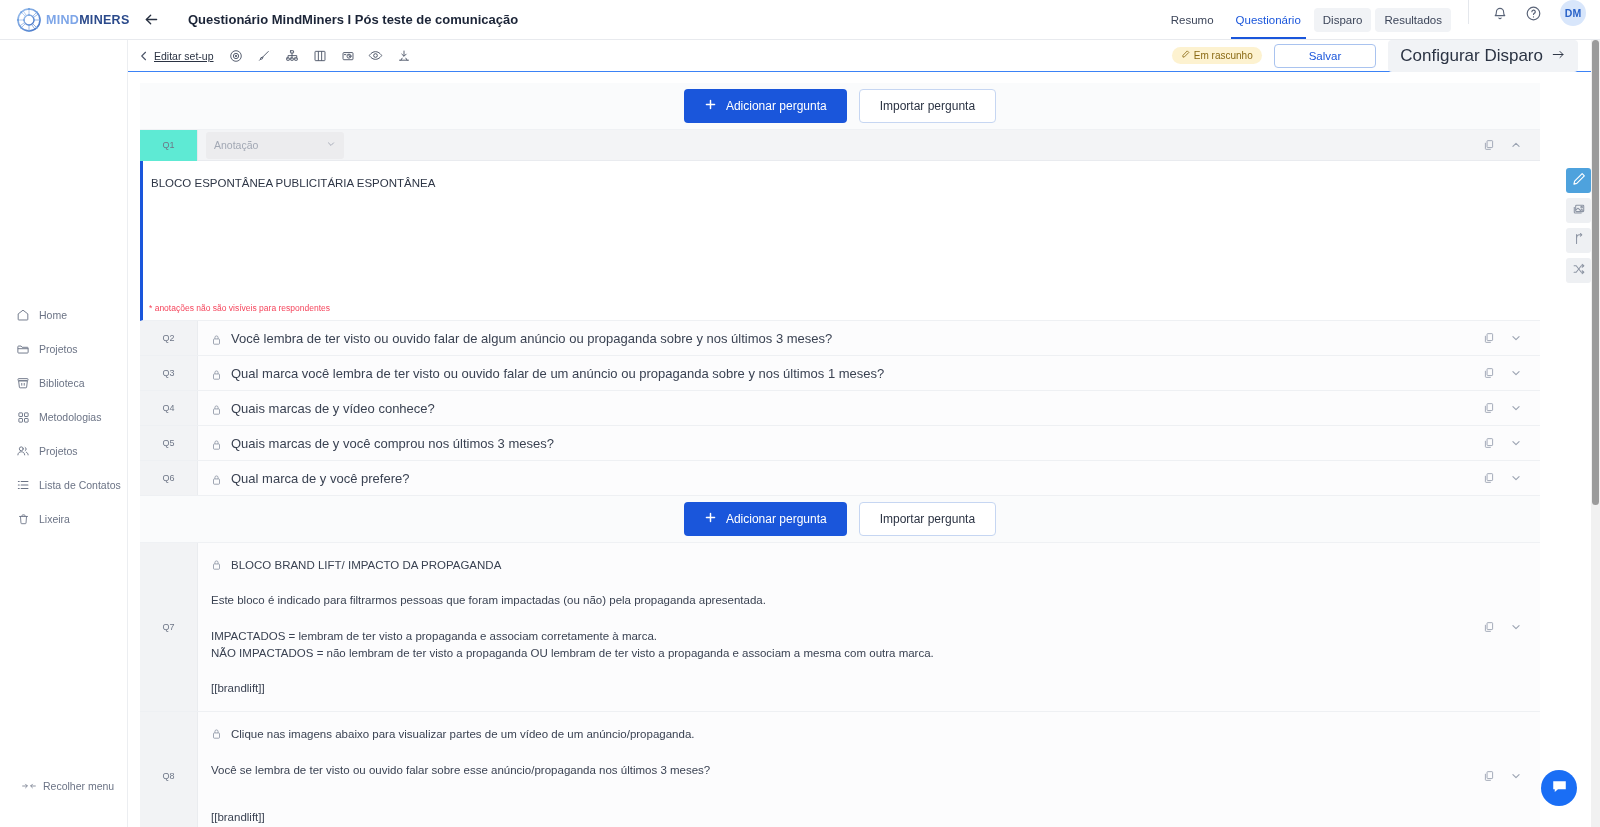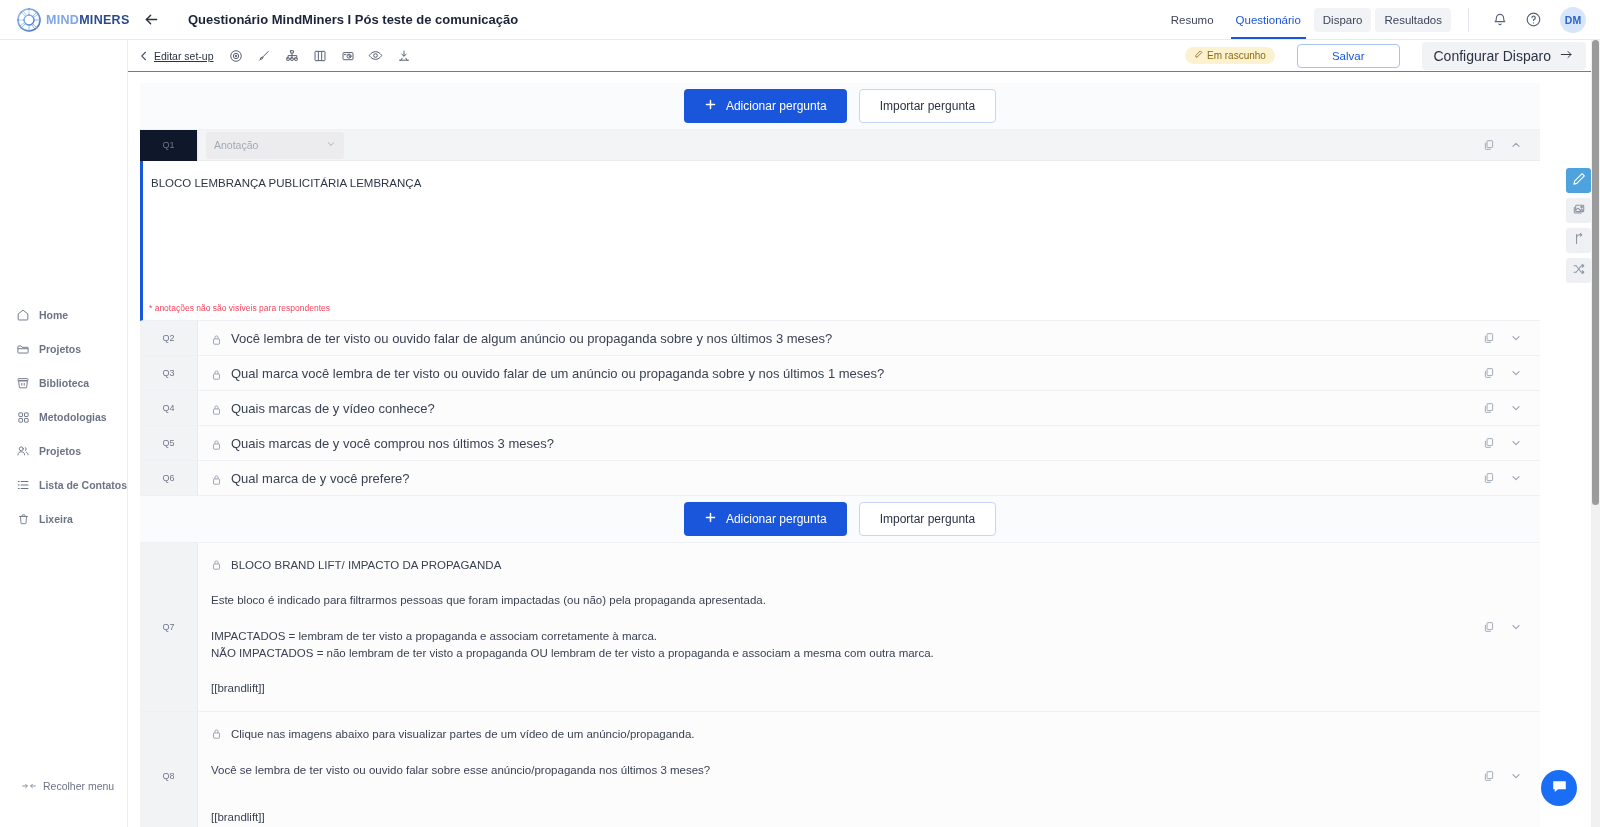--- a/index.html
+++ b/index.html
@@ -31,21 +31,21 @@
   .back-arrow {
     margin-left: 12px; width: 22px; height: 22px;
     display: flex; align-items: center; justify-content: center;
     color: #283142; cursor: pointer;
   }
   .doc-title {
     margin-left: 26px; font-size: 13px; font-weight: 700; color: #1b2437;
     white-space: nowrap;
   }
   .top-right {
-    margin-left: auto; display: flex; align-items: center; height: 40px;
+    margin-left: auto; display: flex; align-items: flex-start; height: 40px;
     padding-right: 14px; gap: 5px;
   }
   .nav-tabs { display: flex; align-items: center; height: 40px; gap: 4px; }
   .nav-tab {
     font-size: 11.5px; color: #3c4559; padding: 6px 9px; border-radius: 4px;
     cursor: pointer; height: 39px; display: flex; align-items: center;
     position: relative; background: transparent;
   }
   .nav-tab.boxed { background: #f1f3f6; height: 24px; border-radius: 4px; }
   .nav-tab.active { color: #1a56db; font-weight: 400; }
@@ -72,48 +72,48 @@
     display: flex; align-items: center; padding-left: 6px;
     z-index: 30;
   }
   .sb-back { width: 20px; height: 20px; display:flex; align-items:center; justify-content:center; color:#4b5468; cursor:pointer;}
   .sb-link {
     font-size: 10.5px; color: #2b3343; text-decoration: underline;
     cursor: pointer; margin-right: 12px; white-space: nowrap;
   }
   .sb-icons { display: flex; align-items: center; gap: 8px; }
   .sb-ic { width: 20px; height: 20px; display:flex; align-items:center; justify-content:center; color:#4d5668; cursor:pointer; }
-  .subbar-right { margin-left: auto; display: flex; align-items: center; gap: 22px; padding-right: 14px; }
+  .subbar-right { margin-left: auto; display: flex; align-items: center; gap: 12px; padding-right: 22px; }
   .badge-draft {
     background: #fdf2d0; color: #8a6a14; font-size: 10px;
     padding: 3px 9px; border-radius: 11px; display: flex;
     align-items: center; gap: 4px; white-space: nowrap;
   }
   .btn-save {
     border: 1px solid #a9c3ef; color: #1a56db; background: #fff;
     font-size: 11.5px; padding: 5px 34px; border-radius: 4px; cursor: pointer;
   }
   .btn-config {
-    background: #f1f3f6; color: #2b3343; font-size: 14px;
+    background: #f1f3f6; color: #2b3343; font-size: 17px;
     padding: 6px 12px; border-radius: 4px; cursor: pointer;
     display: flex; align-items: center; gap: 8px; white-space: nowrap;
   }
 
   
   .sidebar {
     position: absolute; top: 40px; left: 0; width: 128px; height: 787px;
     background: #ffffff; border-right: 1px solid #eceef1;
     z-index: 35;
   }
   .side-list { position: absolute; top: 258px; left: 0; width: 128px; }
   .side-item {
     display: flex; align-items: center; gap: 9px;
     height: 34px; padding-left: 16px; cursor: pointer; color: #6b7385;
   }
-  .side-item .si-label { font-size: 10.5px; color: #6b7385; white-space: nowrap; font-weight: bold; }
+  .side-item .si-label { font-size: 10.5px; color: #6b7385; white-space: nowrap; }
   .side-ic { width: 14px; height: 14px; display:flex; align-items:center; justify-content:center; }
   .collapse-row {
     position: absolute; bottom: 34px; left: 0; width: 128px;
     display: flex; align-items: center; gap: 7px; padding-left: 22px;
     cursor: pointer;
   }
   .collapse-row .cr-label { font-size: 10.5px; color: #6b7385; white-space: nowrap; }
 
   
   .canvas {
@@ -159,21 +159,21 @@
   }
   .qact { width: 13px; height: 13px; cursor: pointer; display:flex; align-items:center; justify-content:center;}
 
   
   .q1-head {
     display: flex; align-items: center; height: 31px;
     background: #f3f4f6; border-bottom: 1px solid #e9ebef;
   }
   .q1-num {
     width: 58px; flex: 0 0 58px; display:flex; align-items:center; justify-content:center;
-    font-size: 9px; color: #6e7687; height: 31px; background:#0f172a;
+    font-size: 9px; color: #6e7687; height: 31px; background:#5eead4;
     border-right: 1px solid #e7e9ed;
   }
   .q1-select {
     width: 138px; height: 27px; background: #ececee; border-radius: 3px;
     display: flex; align-items: center; padding: 0 8px;
     font-size: 10.5px; color: #a2a8b4; cursor: pointer; margin-left: 8px;
   }
   .q1-select .chev { margin-left: auto; color: #a2a8b4; }
   .q1-actions { margin-left: auto; display: flex; align-items: center; gap: 14px; padding-right: 18px; color: #9aa2b1; }
   .q1-panel {
@@ -509,21 +509,21 @@
           </svg>
         </span>
         <span class="qact">
           <svg width="12" height="12" viewBox="0 0 14 14" fill="none" stroke="currentColor" stroke-width="1.3" stroke-linecap="round" stroke-linejoin="round">
               <path d="M3.4 8.6L7 5l3.6 3.6"></path>
             </svg>
         </span>
       </div>
     </div>
     <div class="q1-panel">
-      <div class="q1-panel-text">BLOCO LEMBRANÇA PUBLICITÁRIA LEMBRANÇA</div>
+      <div class="q1-panel-text">BLOCO ESPONTÂNEA PUBLICITÁRIA ESPONTÂNEA</div>
       <div class="q1-note">* anotações não são visíveis para respondentes</div>
     </div>
 
     <div class="qrow">
       <div class="qnum">Q2</div>
       <div class="qbody">
         <span class="lock-ic">
           <svg width="11" height="12" viewBox="0 0 14 16" fill="none" stroke="currentColor" stroke-width="1.1" stroke-linejoin="round">
             <rect x="3" y="6.6" width="8" height="7" rx="1"></rect>
               <path d="M4.9 6.6V4.7a2.1 2.1 0 0 1 4.2 0v1.9"></path>

